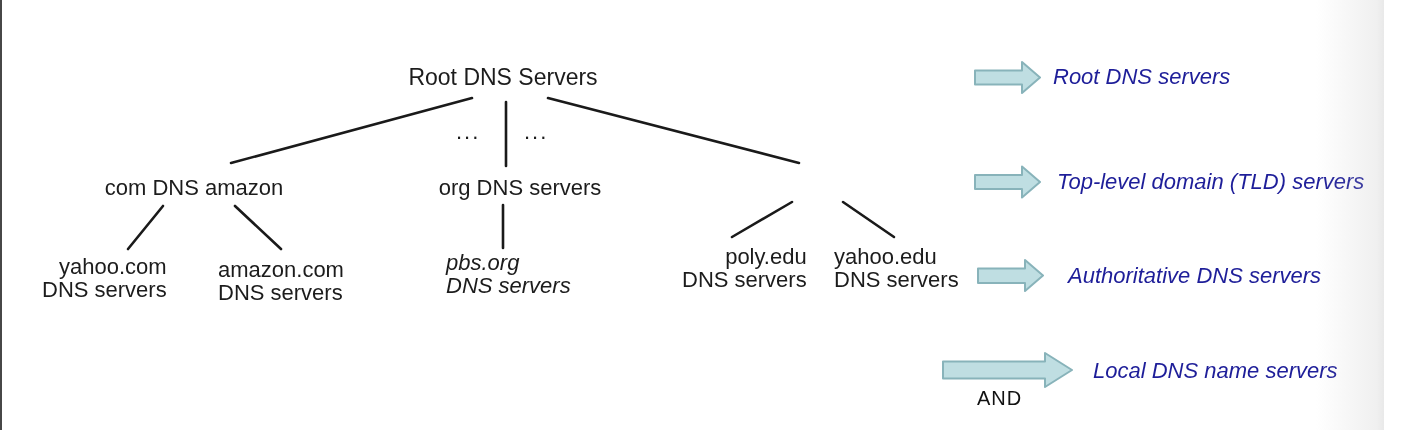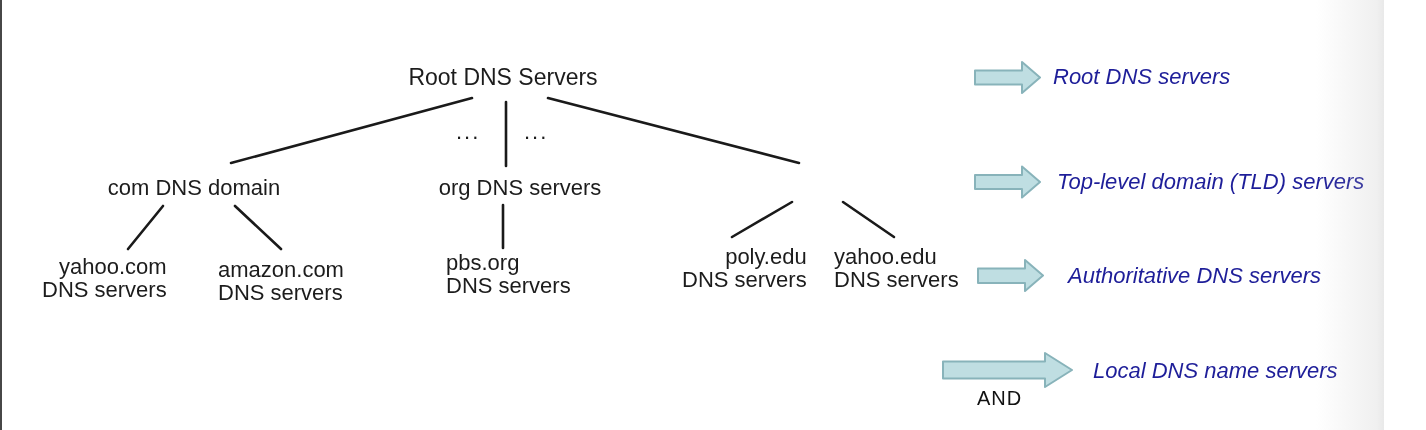--- a/index.html
+++ b/index.html
@@ -109,32 +109,32 @@
     <polygon class="block-arrow" points="975,175 1022,175 1022,166.5 1040,182 1022,197.5 1022,189 975,189"></polygon>
     <polygon class="block-arrow" points="978,268.5 1025,268.5 1025,260 1043,275.5 1025,291 1025,283 978,283"></polygon>
     <polygon class="block-arrow" points="943,361.5 1045,361.5 1045,353 1072,370 1045,387 1045,378.5 943,378.5"></polygon>
   </svg>
 
   <div class="node root centered" style="left:503px; top:66px;">Root DNS Servers</div>
 
   <span class="ellipsis" style="left:456px; top:119px;">...</span>
   <span class="ellipsis" style="left:524px; top:119px;">...</span>
 
-  <div class="node centered" style="left:194px; top:176px;">com DNS domain</div>
+  <div class="node centered" style="left:194px; top:176px;">com DNS amazon</div>
   <div class="node centered" style="left:496px; top:176px;margin-left:24px;">org DNS servers</div>
 
   <div class="node" style="left:42px; top:255px;text-align:right;">
     <div>yahoo.com</div>
     <div>DNS servers</div>
   </div>
   <div class="node" style="left:218px; top:258px;">
     <div>amazon.com</div>
     <div>DNS servers</div>
   </div>
-  <div class="node" style="left:446px; top:251px;">
+  <div class="node" style="left:446px; top:251px;font-style:italic;">
     <div>pbs.org</div>
     <div>DNS servers</div>
   </div>
   <div class="node" style="left:682px; top:245px;text-align:right;">
     <div>poly.edu</div>
     <div>DNS servers</div>
   </div>
   <div class="node" style="left:834px; top:245px;">
     <div>yahoo.edu</div>
     <div>DNS servers</div>

